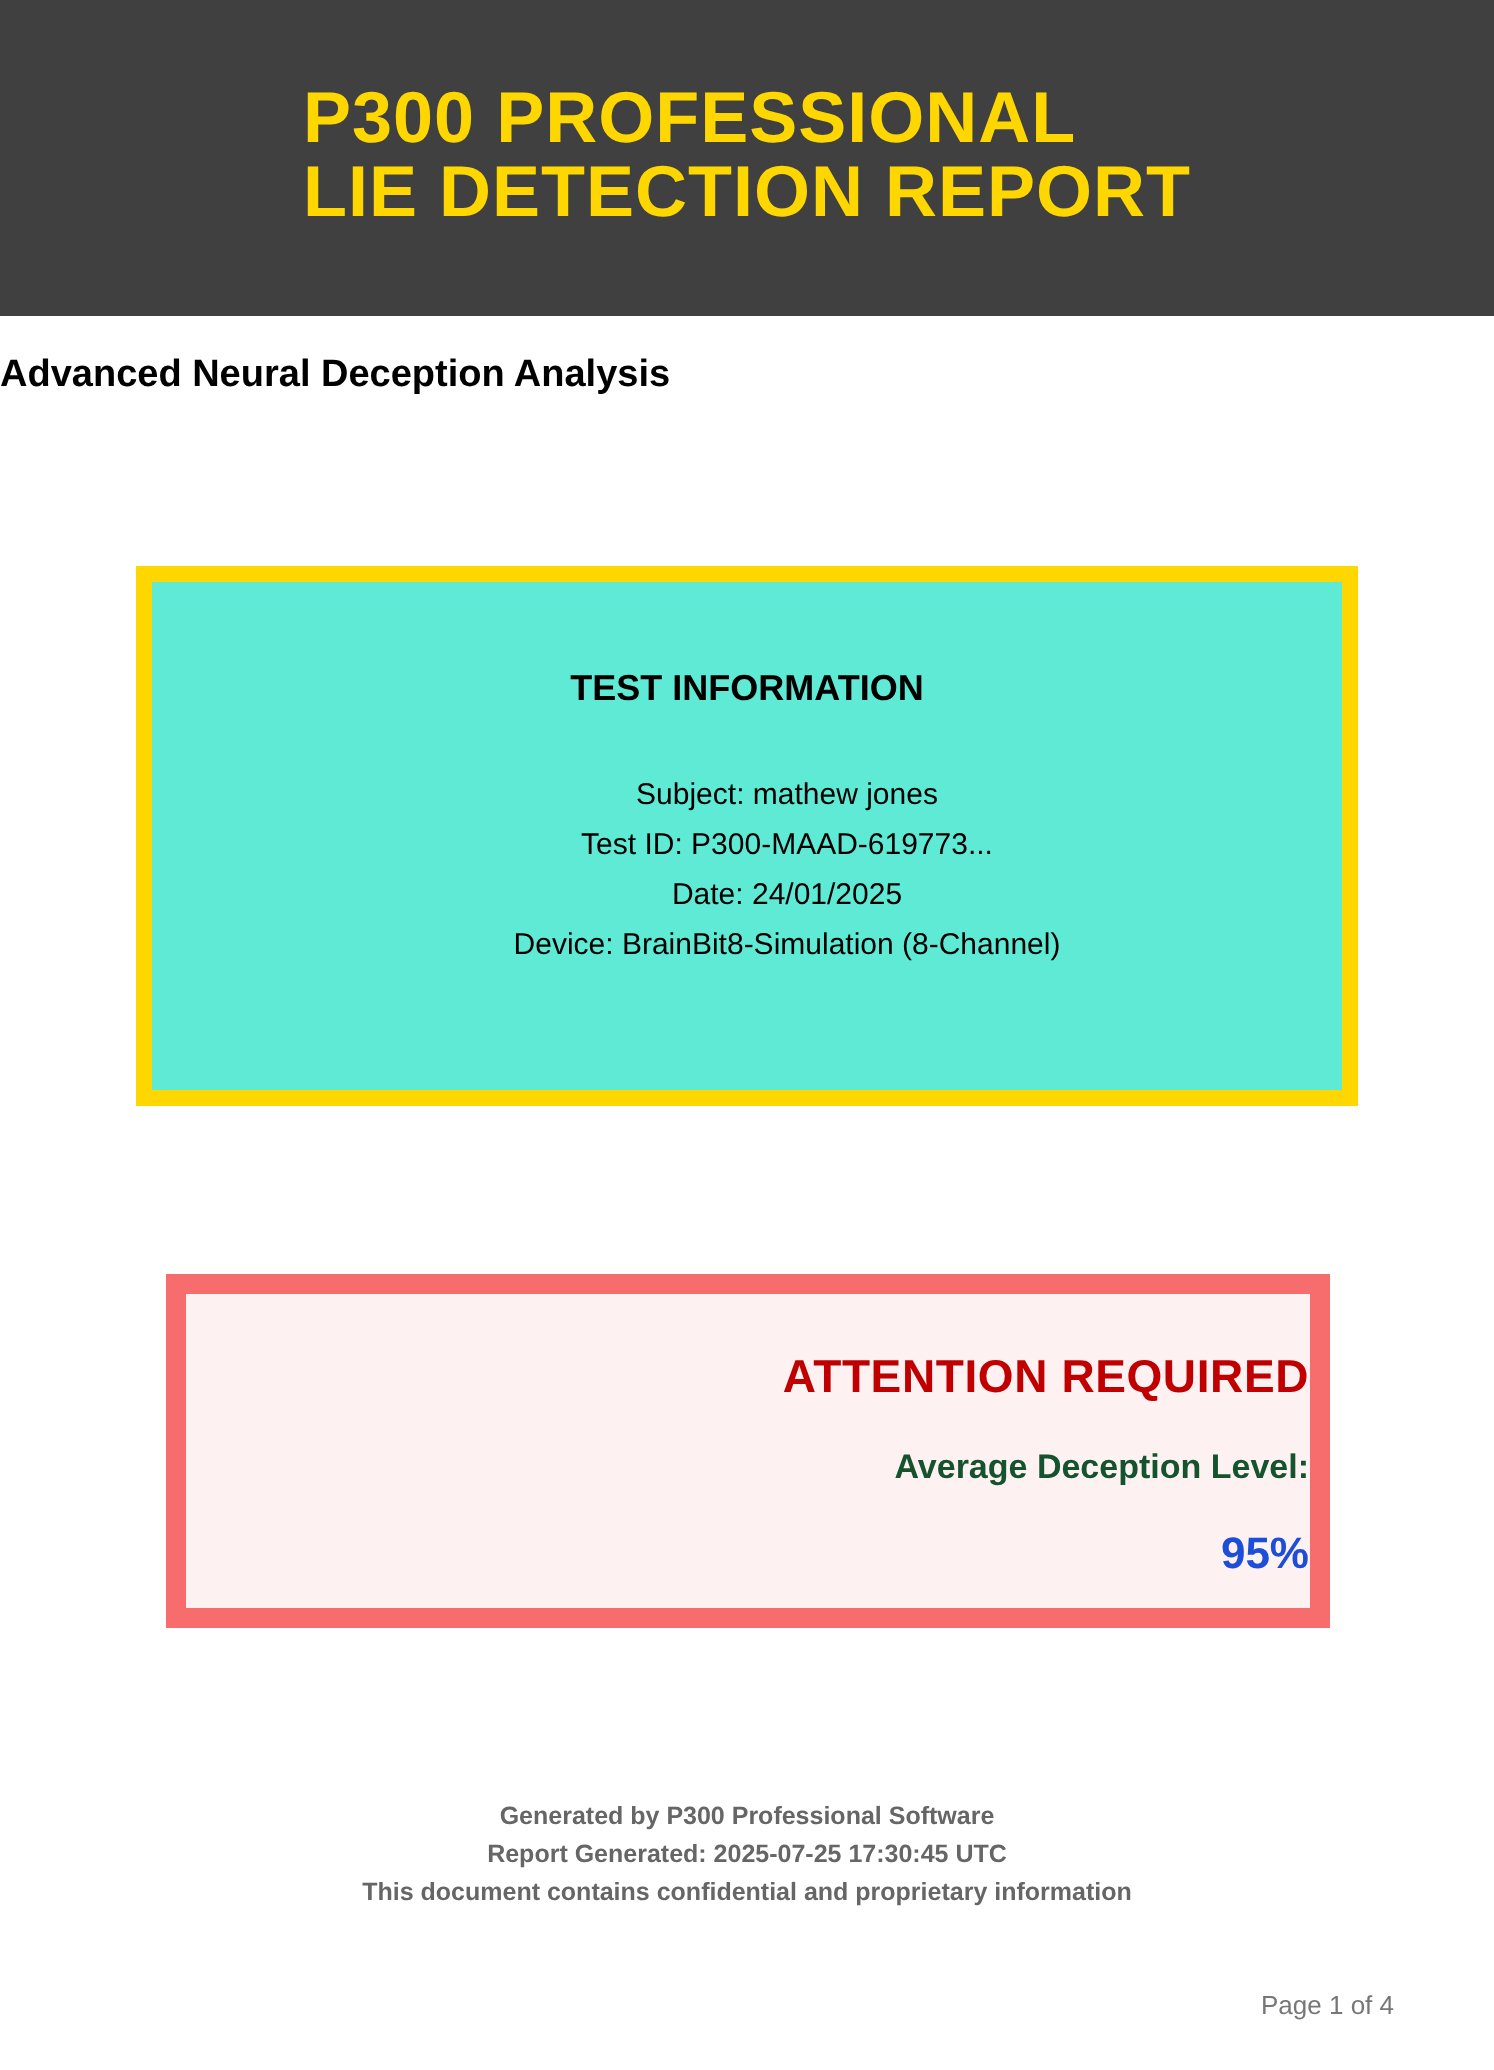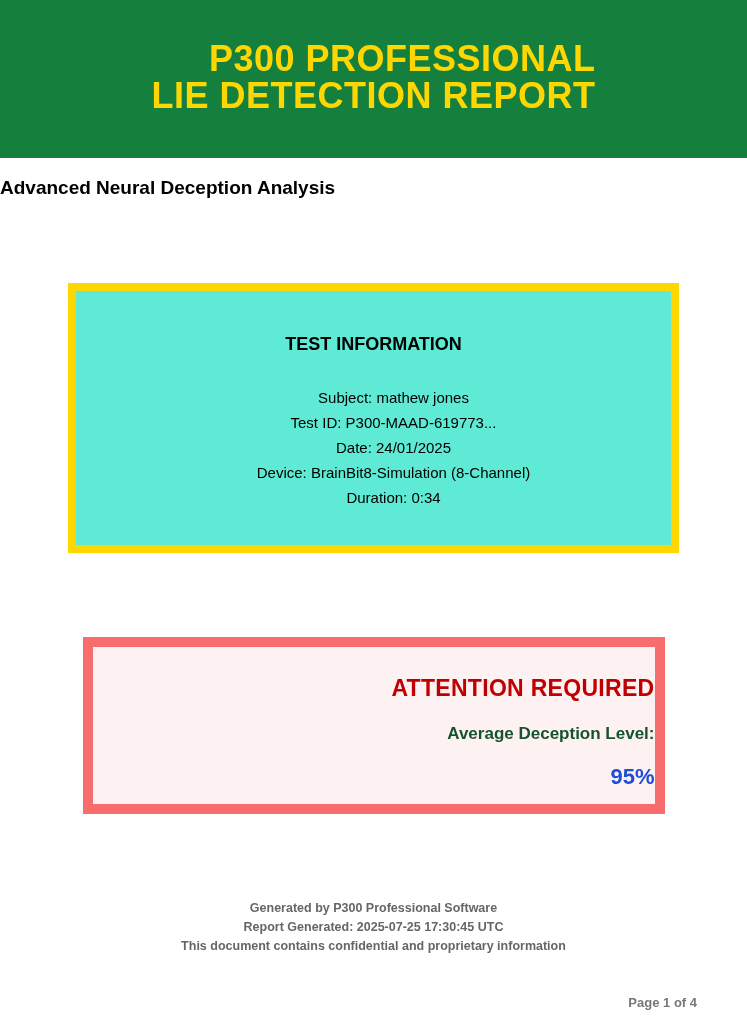--- a/index.html
+++ b/index.html
@@ -13,26 +13,26 @@
     height: 1035px;
     background: #ffffff;
     overflow: hidden;
     font-family: "Liberation Sans", sans-serif;
     color: #000;
   }
 
   
   .report-header {
     height: 158px;
-    background: #15803d;
+    background: #404040;
     display: flex;
     flex-direction: column;
     justify-content: center;
     align-items: center;
-    text-align: right;
+    text-align: left;
   }
   .report-title {
     color: #ffd700;
     font-size: 36px;
     font-weight: bold;
     line-height: 37px;
     letter-spacing: 0.5px;
     padding-bottom: 4px;
   }
 
@@ -107,21 +107,21 @@
     font-weight: bold;
     line-height: 19px;
     color: #666666;
   }
 
   .page-indicator {
     position: absolute;
     top: 995px;
     right: 50px;
     font-size: 13px;
-    font-weight: bold;
+    font-weight: normal;
     color: #777777;
   }
 </style>
 </head>
 <body>
 
 <div class="page">
 
   <div class="report-header">
     <div class="report-title">
@@ -132,21 +132,20 @@
 
   <div class="subtitle">Advanced Neural Deception Analysis</div>
 
   <div class="info-card">
     <div class="info-heading">TEST INFORMATION</div>
     <div class="info-lines">
       <div>Subject: mathew jones</div>
       <div>Test ID: P300-MAAD-619773...</div>
       <div>Date: 24/01/2025</div>
       <div>Device: BrainBit8-Simulation (8-Channel)</div>
-      <div>Duration: 0:34</div>
     </div>
   </div>
 
   <div class="alert-card">
     <div class="alert-heading">ATTENTION REQUIRED</div>
     <div class="alert-label">Average Deception Level:</div>
     <div class="alert-value">95%</div>
   </div>
 
   <div class="report-footer">

